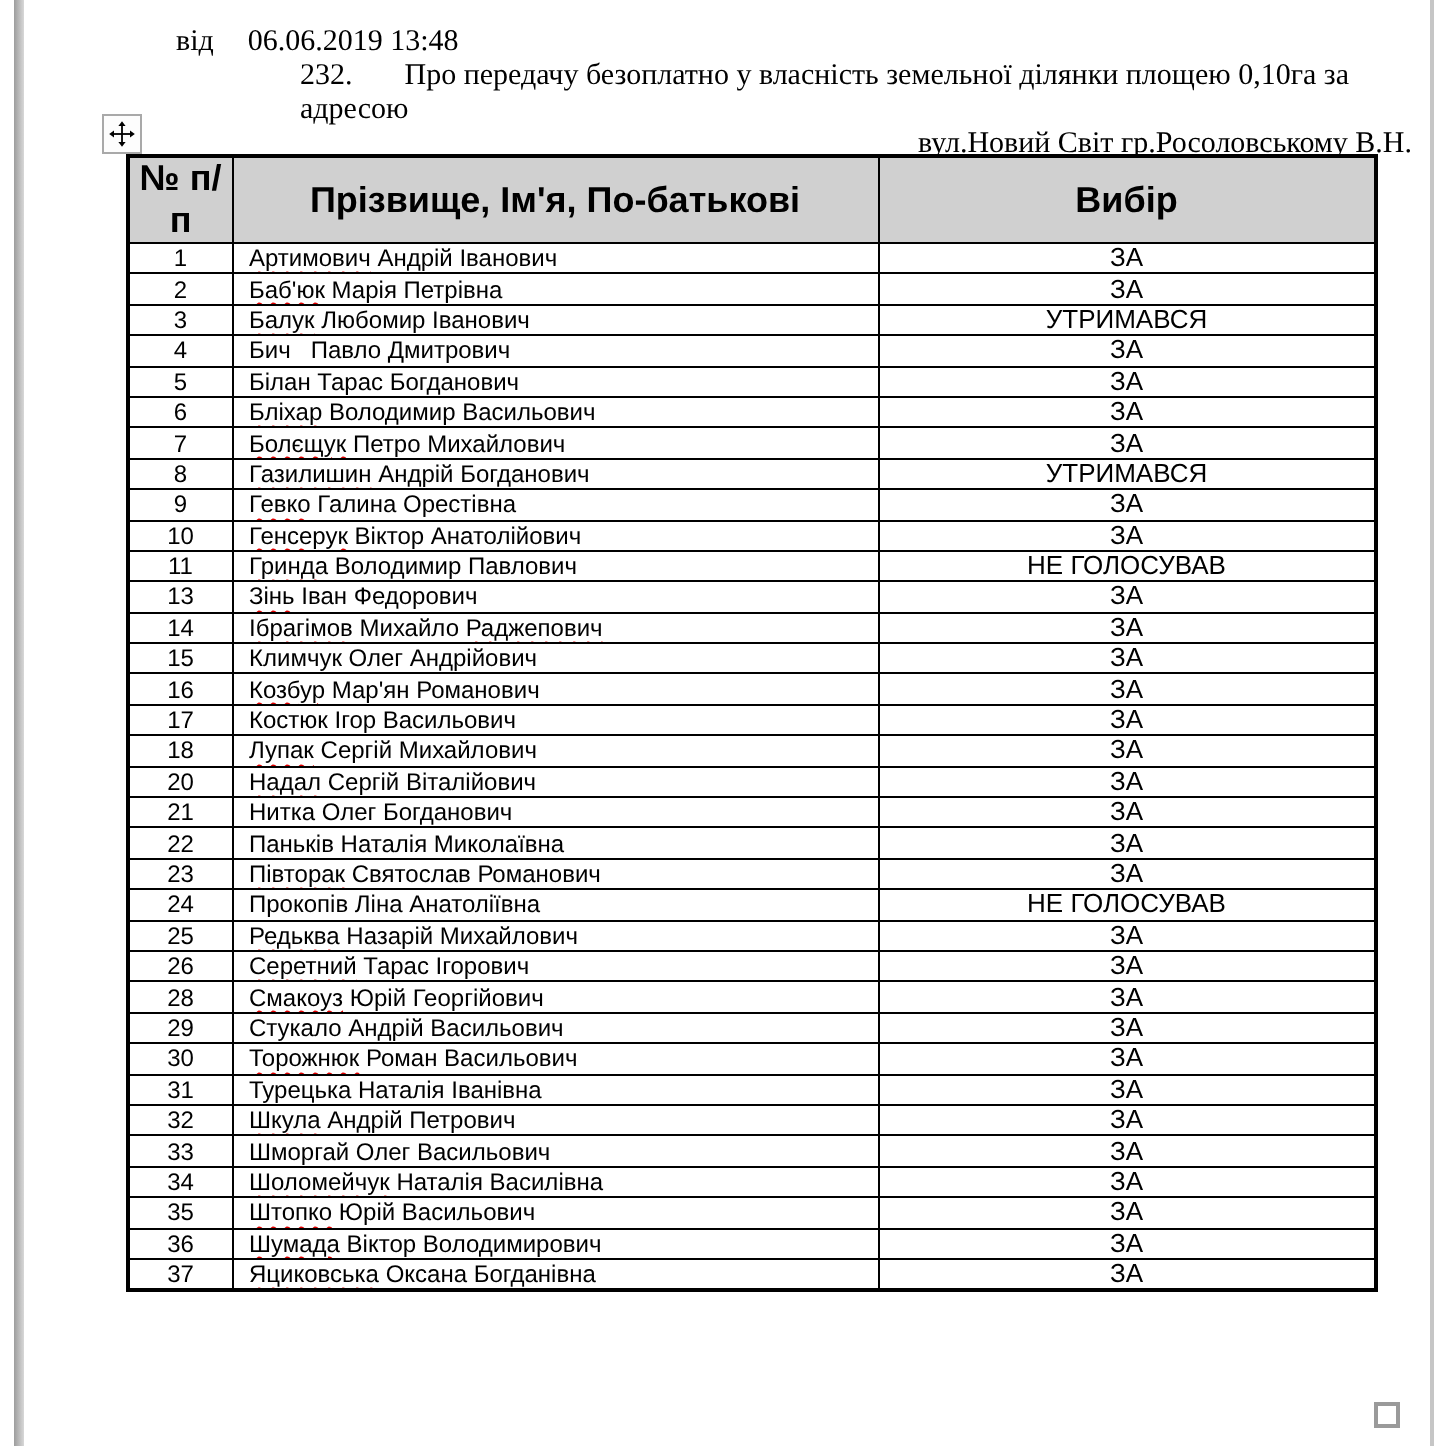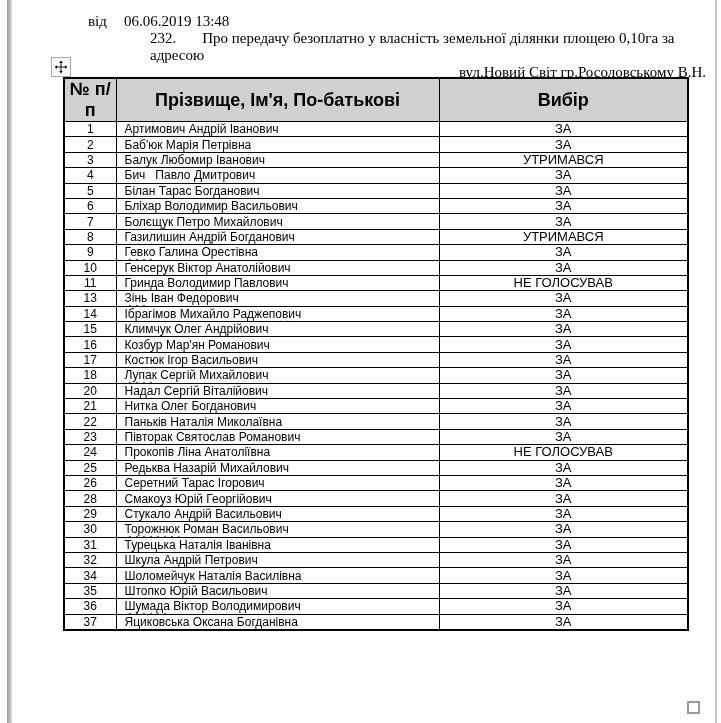--- a/index.html
+++ b/index.html
@@ -292,20 +292,25 @@
     <td class="name"><span>Турецька Наталія Іванівна</span></td>
     <td class="vote">ЗА</td>
   </tr>
 
   <tr>
     <td class="num">32</td>
     <td class="name"><span class="sp">Шкула</span><span> Андрій Петрович</span></td>
     <td class="vote">ЗА</td>
   </tr>
 
+  <tr>
+    <td class="num">33</td>
+    <td class="name"><span>Шморгай Олег Васильович</span></td>
+    <td class="vote">ЗА</td>
+  </tr>
 
   <tr>
     <td class="num">34</td>
     <td class="name"><span class="sp">Шоломейчук</span><span> Наталія Василівна</span></td>
     <td class="vote">ЗА</td>
   </tr>
 
   <tr>
     <td class="num">35</td>
     <td class="name"><span class="sp">Штопко</span><span> Юрій Васильович</span></td>

